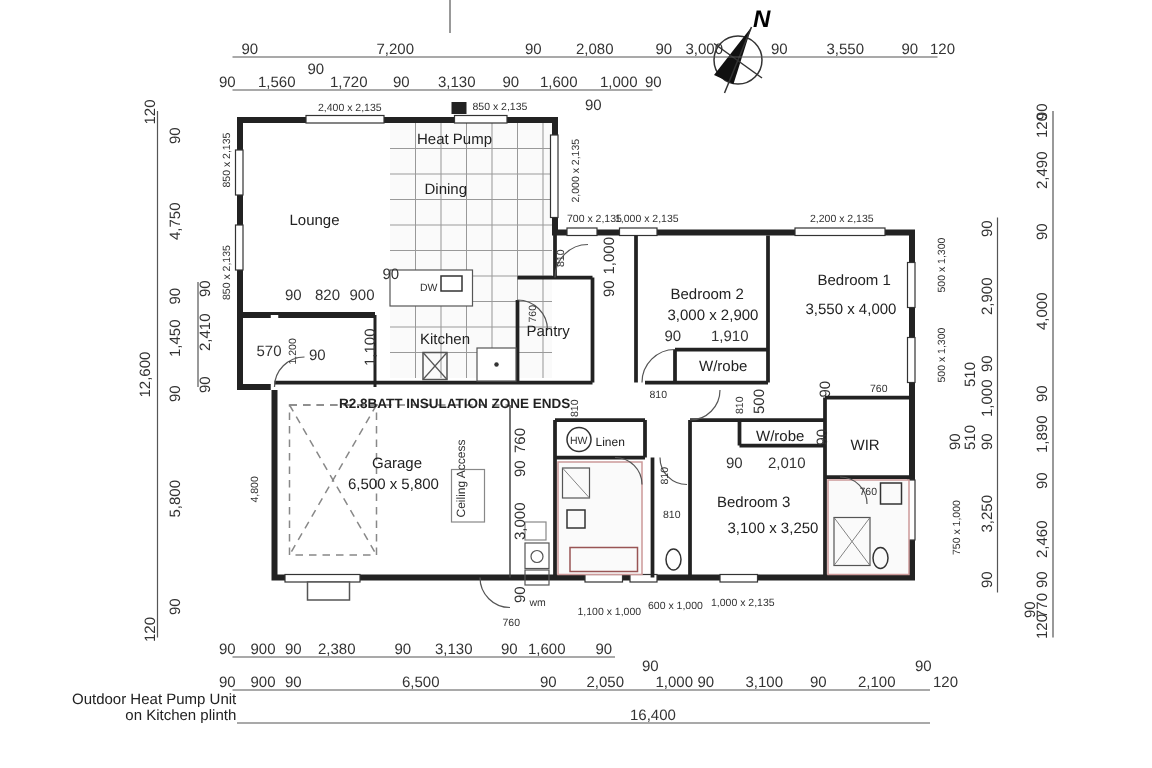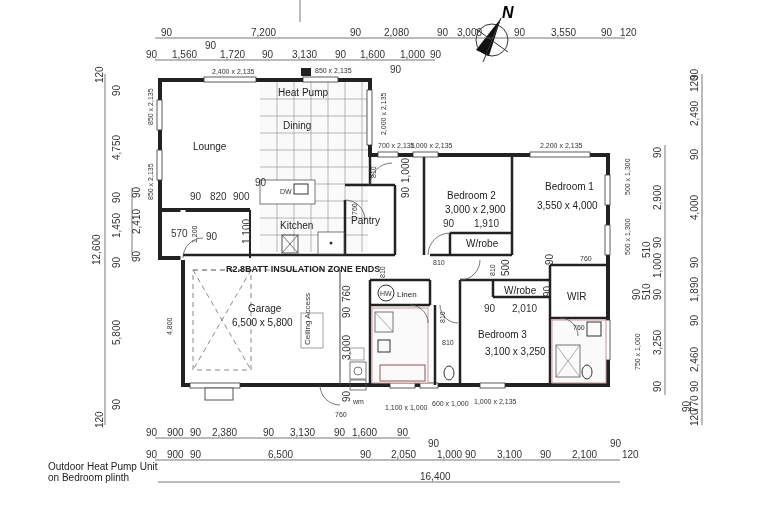--- a/index.html
+++ b/index.html
@@ -330,16 +330,16 @@
     <text class="dim" transform="translate(509,276) rotate(-90)">500</text>
     <text class="dim" transform="translate(551,297) rotate(-90)">90</text>
     <text class="dim" transform="translate(350,360) rotate(-90)">3,000</text>
     <text class="dim" transform="translate(350,318) rotate(-90)">90</text>
     <text class="dim" transform="translate(350,302) rotate(-90)">760</text>
     <text class="dim" transform="translate(350,402) rotate(-90)">90</text>
     <text class="dim" transform="translate(553,265) rotate(-90)">90</text>
   </g>
 </svg>
 
-<div class="note" style="left:48px;top:461px;">
+<div class="note" style="left:48px;top:461px;text-align:right;">
   <div>Outdoor Heat Pump Unit</div>
-  <div>on Bedroom plinth</div>
+  <div>on Kitchen plinth</div>
 </div>
 
 </body></html>

